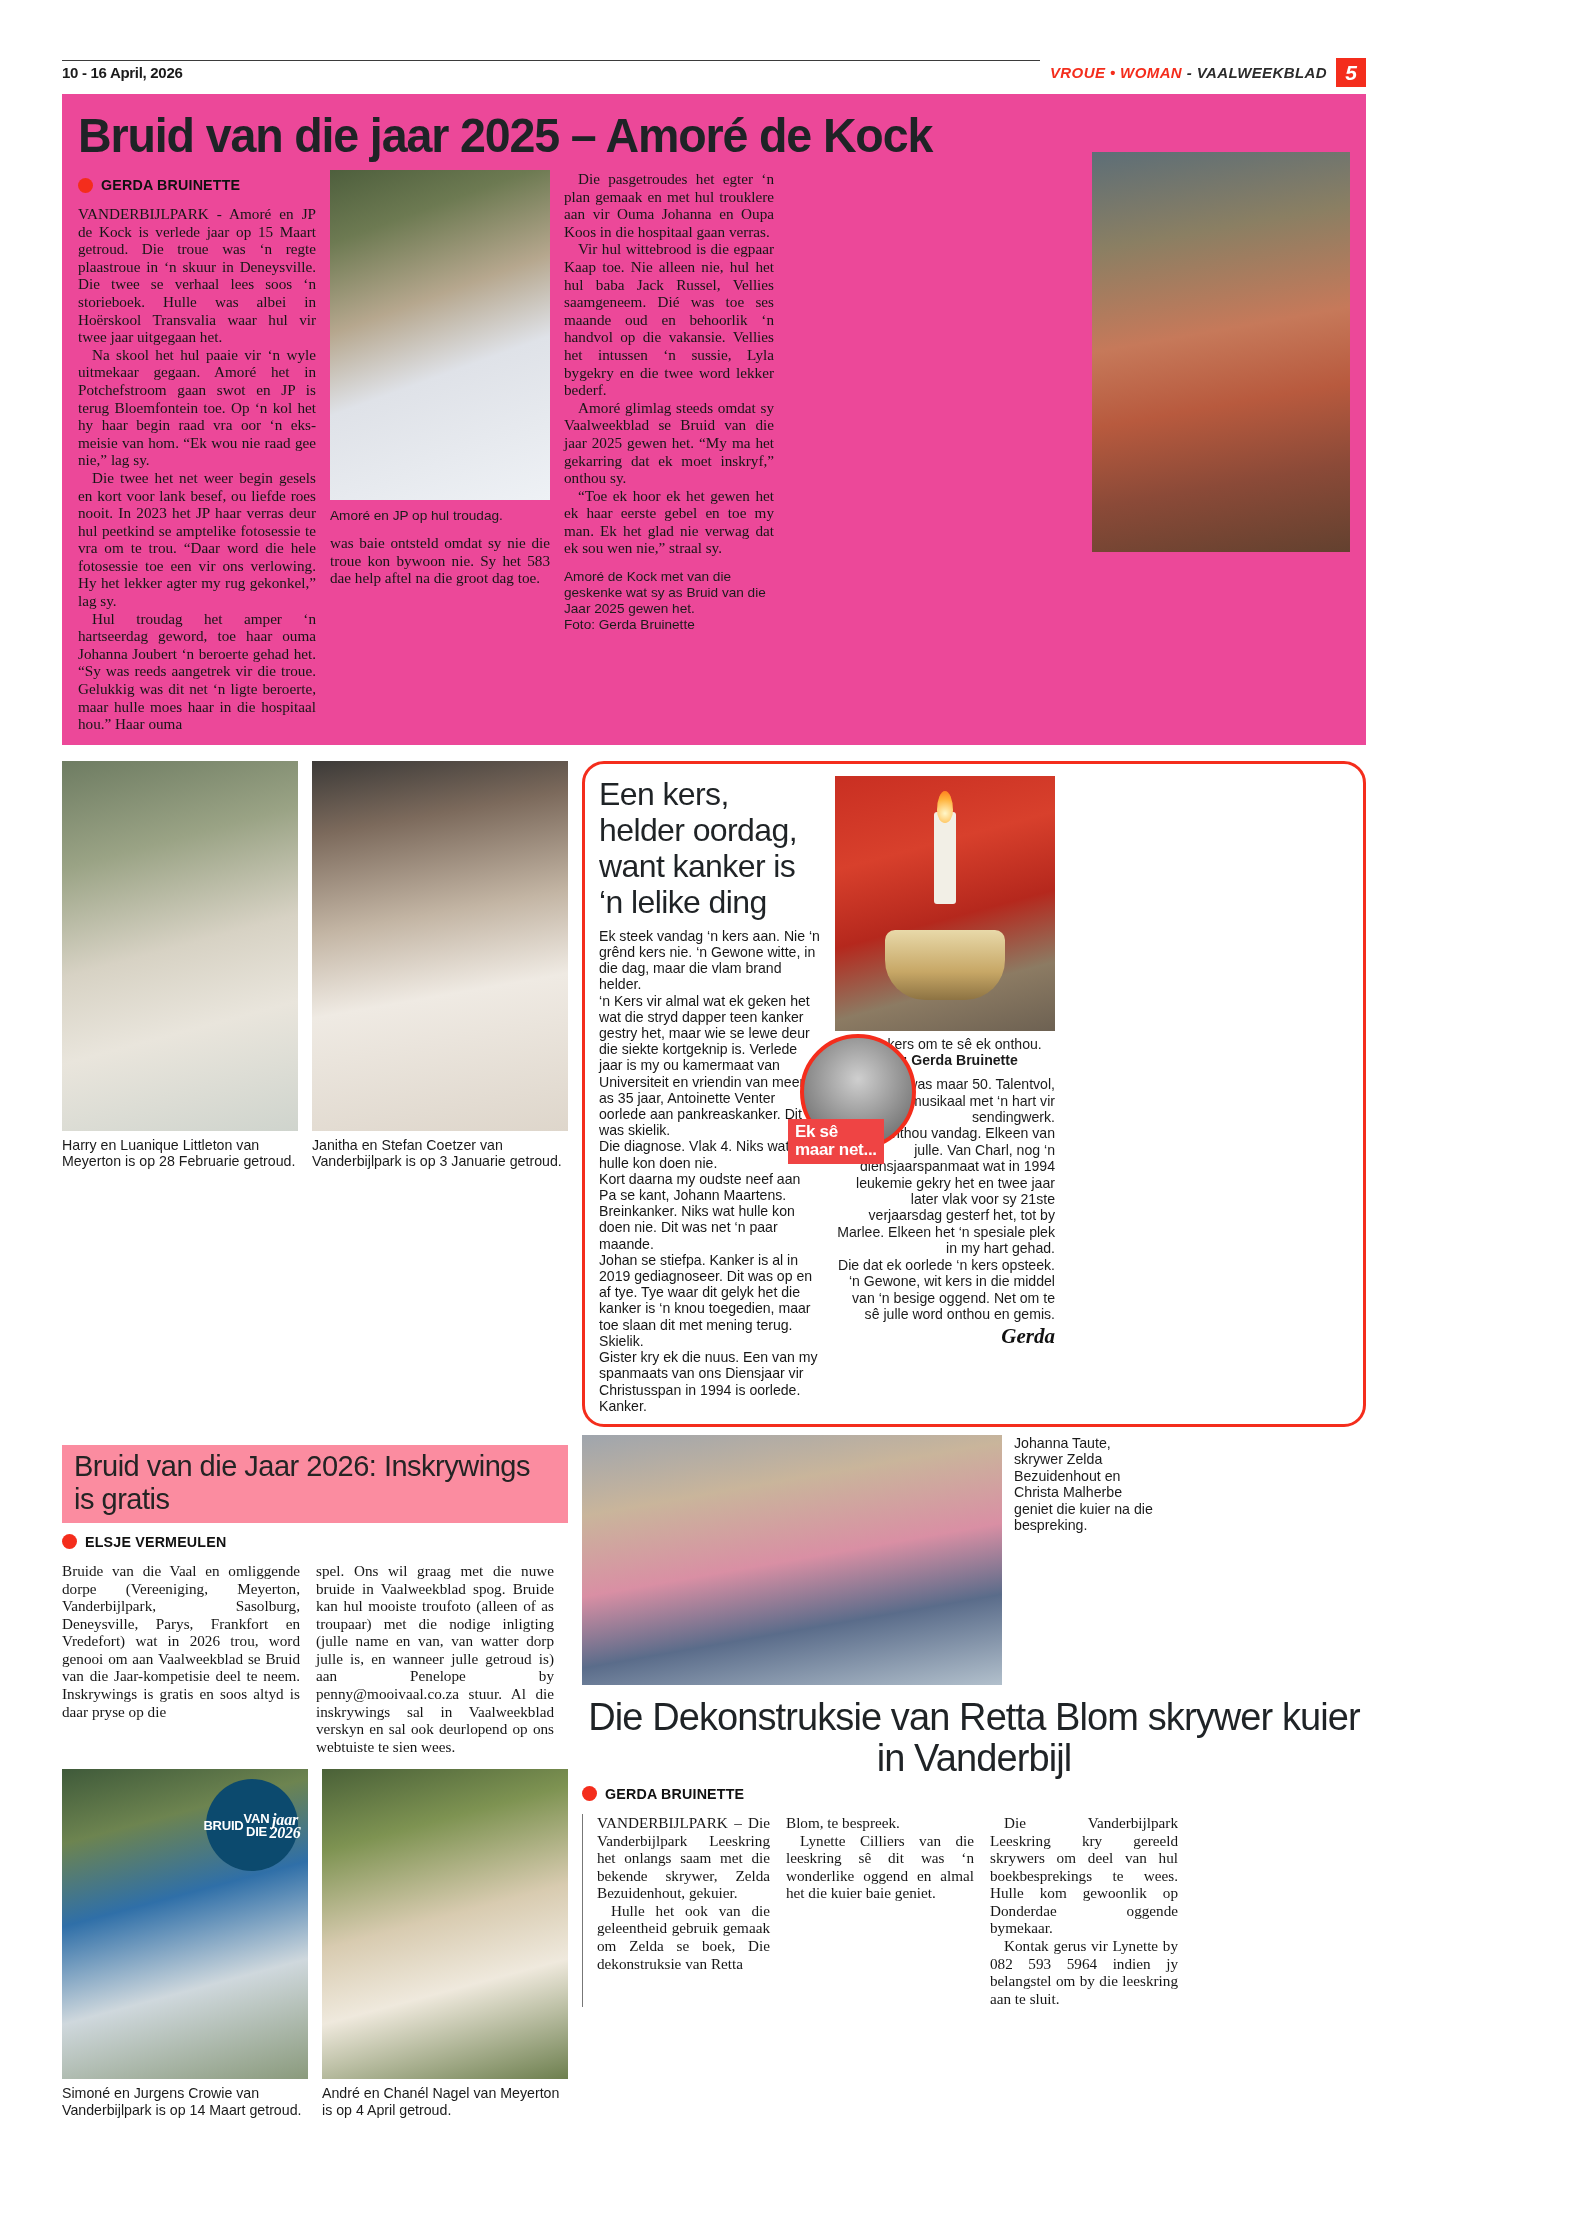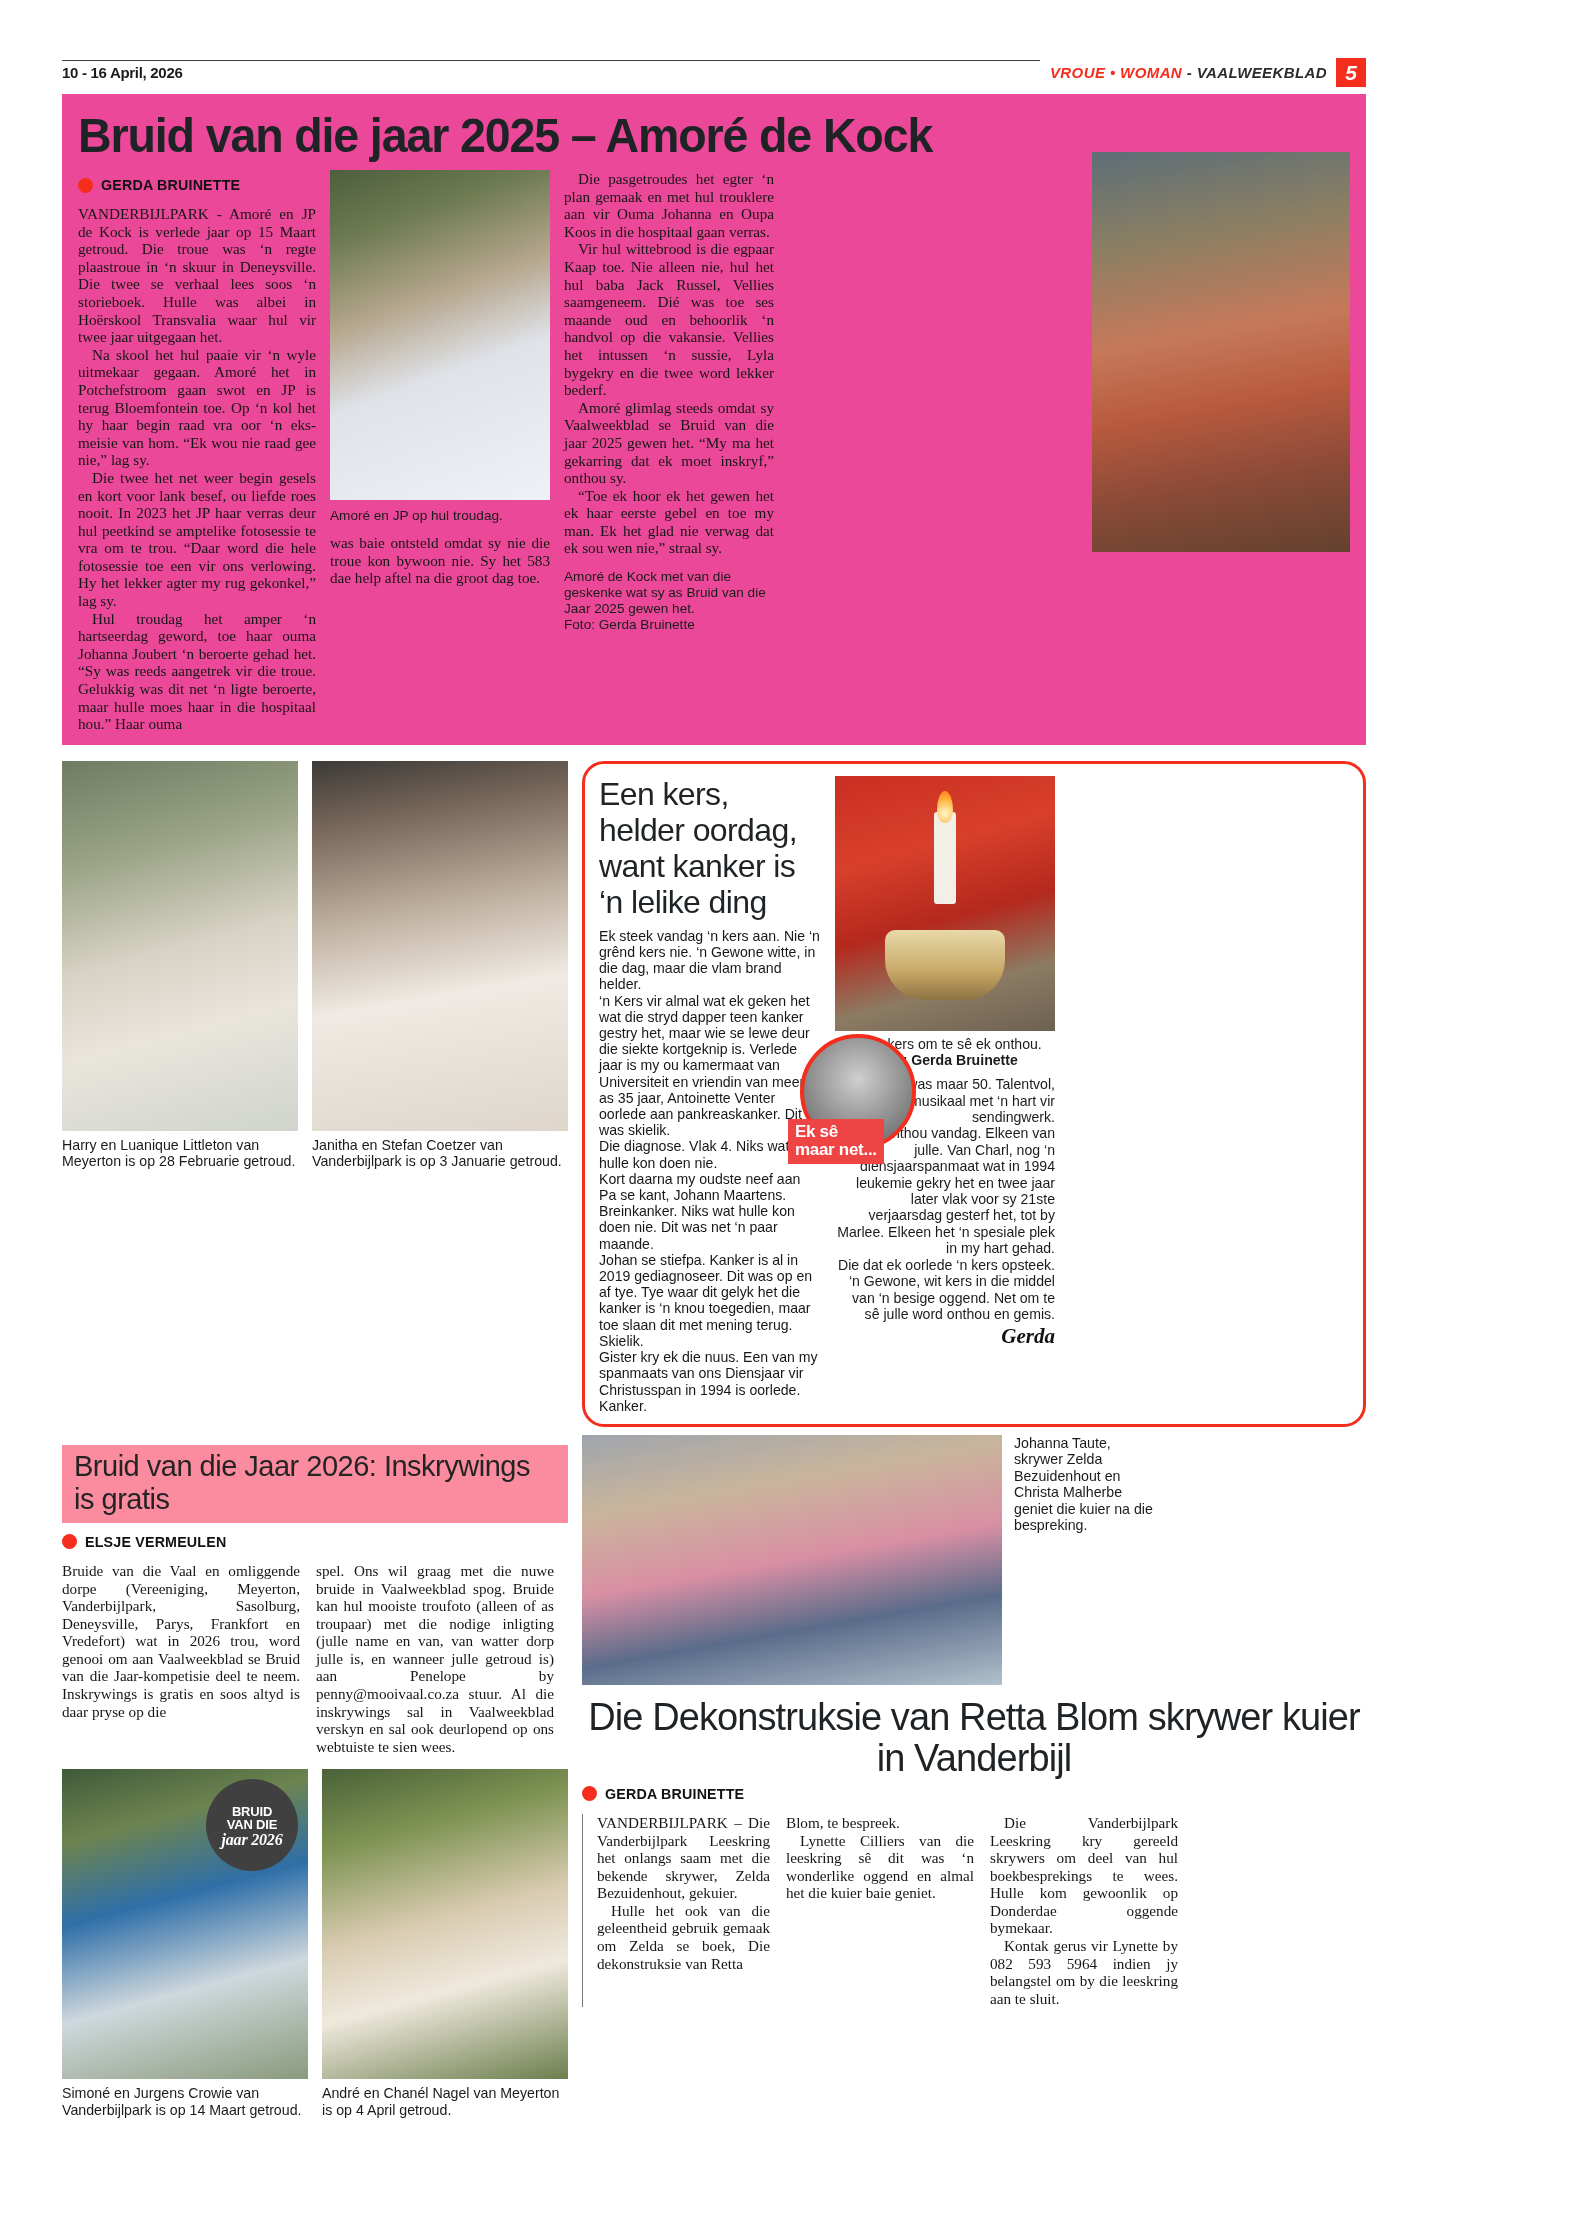--- a/index.html
+++ b/index.html
@@ -85,21 +85,21 @@
   
   .pinkband { background:#fb8ca0; padding:5px 12px 7px 12px; margin:10px 0 10px 0; }
   .pinkband span { font-family:"Liberation Sans", sans-serif; font-size:29px; font-weight:400;
                    letter-spacing:-0.5px; color:#242424; }
   .two-col { display:flex; gap:16px; }
   .two-col > div { width:238px; }
   .bridephotos { display:flex; gap:14px; }
   .bp { width:246px; }
   .bp .ph { height:310px; }
   .badge2026 { position:absolute; right:10px; top:10px; width:92px; height:92px; border-radius:50%;
-               background:#404040; color:#fff; display:flex; flex-direction:column; align-items:center;
+               background:#0c4a6e; color:#fff; display:flex; align-items:center;
                justify-content:center; font-family:"Liberation Sans", sans-serif; font-weight:700;
                font-size:13px; line-height:13px; text-align:center; letter-spacing:-0.2px; }
   .badge2026 .scr { font-family:"Liberation Serif", serif; font-style:italic; font-size:16px; font-weight:700; margin-top:2px; }
 
   .grouprow { display:flex; gap:12px; }
   .groupphoto { width:420px; height:250px; }
   .groupcap { width:140px; font-family:"Liberation Sans", sans-serif; font-size:14.2px; line-height:16.4px; }
   .art4 h2 { font-family:"Liberation Sans", sans-serif; font-weight:400; font-size:38px; line-height:41px;
              margin:12px 0 2px 0; letter-spacing:-0.9px; color:#1f2326;text-align:center; }
   .art4cols { display:flex; gap:16px; margin-top:8px; }

